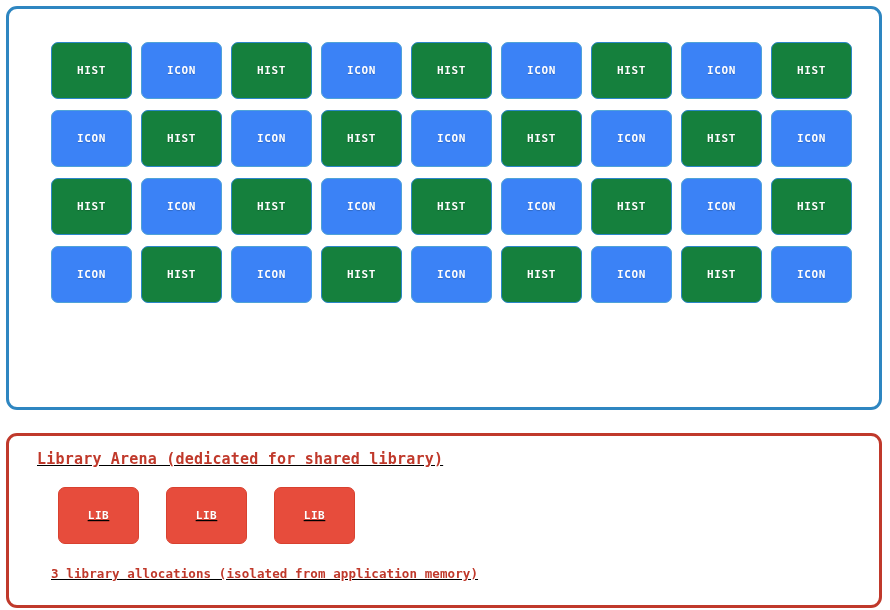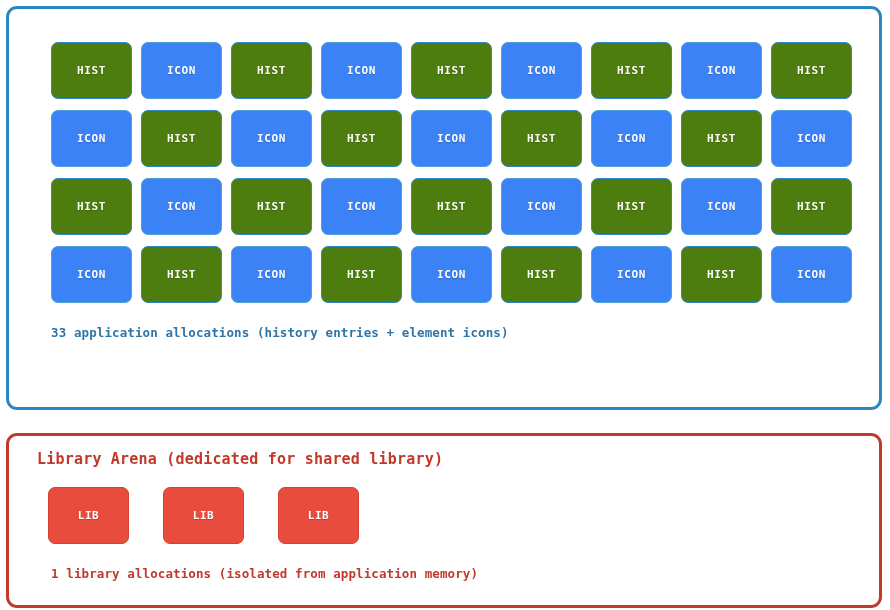--- a/index.html
+++ b/index.html
@@ -34,20 +34,21 @@
     border: 3px solid #2e86c1;
     height: 404px;
     padding: 14px 18px 10px 18px;
   }
 
   .arena-library {
     border: 3px solid #c0392b;
     height: 175px;
     margin-top: 23px;
     padding: 14px 18px 10px 18px;
+    text-decoration: underline;
   }
 
   .arena-title {
     font-size: 15px;
     font-weight: bold;
     letter-spacing: 0.2px;
     margin: 0 0 3px 10px;
     white-space: nowrap;
   }
   .arena-main .arena-title   { color: #2e75a8; }
@@ -76,39 +77,39 @@
     align-items: center;
     justify-content: center;
     color: #ffffff;
     font-size: 11px;
     font-weight: bold;
     letter-spacing: 0.6px;
     text-shadow: 0 1px 1px rgba(0,0,0,0.20);
   }
 
   .block-hist {
-    background: #4d7c0f;
+    background: #15803d;
     border: 1px solid #2b87c8;
   }
   .block-icon {
     background: #3b82f6;
     border: 1px solid #4fa2d8;
   }
   .block-lib {
     background: #e74c3c;
     border: 1px solid #d8412f;
   }
 
   
   .lib-row {
     margin-top: 19px;
-    margin-left: 21px;
+    margin-left: 31px;
     display: flex;
     flex-direction: row;
-    gap: 34px;
+    gap: 27px;
   }
 
   
   .caption {
     margin-top: 22px;
     margin-left: 24px;
     font-size: 12.5px;
     font-weight: bold;
     letter-spacing: 0.1px;
     white-space: nowrap;
@@ -163,28 +164,27 @@
           <div class="block block-icon">ICON</div>
           <div class="block block-hist">HIST</div>
           <div class="block block-icon">ICON</div>
           <div class="block block-hist">HIST</div>
           <div class="block block-icon">ICON</div>
           <div class="block block-hist">HIST</div>
           <div class="block block-icon">ICON</div>
         </div>
       </div>
 
-    <div class="caption caption-main">33 application allocations (history entries + element icons)</div>
   </section>
 
   <section class="arena arena-library">
     <div class="arena-title">Library Arena (dedicated for shared library)</div>
 
     <div class="lib-row" id="lib-row">
         <div class="block block-lib">LIB</div>
         <div class="block block-lib">LIB</div>
         <div class="block block-lib">LIB</div>
       </div>
 
-    <div class="caption caption-lib">1 library allocations (isolated from application memory)</div>
+    <div class="caption caption-lib">3 library allocations (isolated from application memory)</div>
   </section>
 
 </div>
 
 </body></html>

